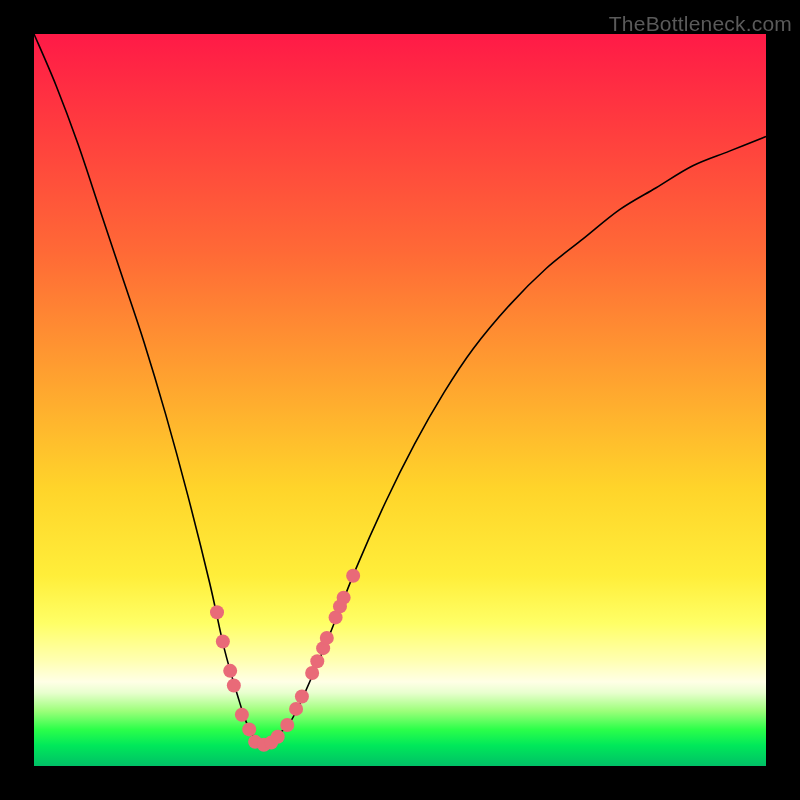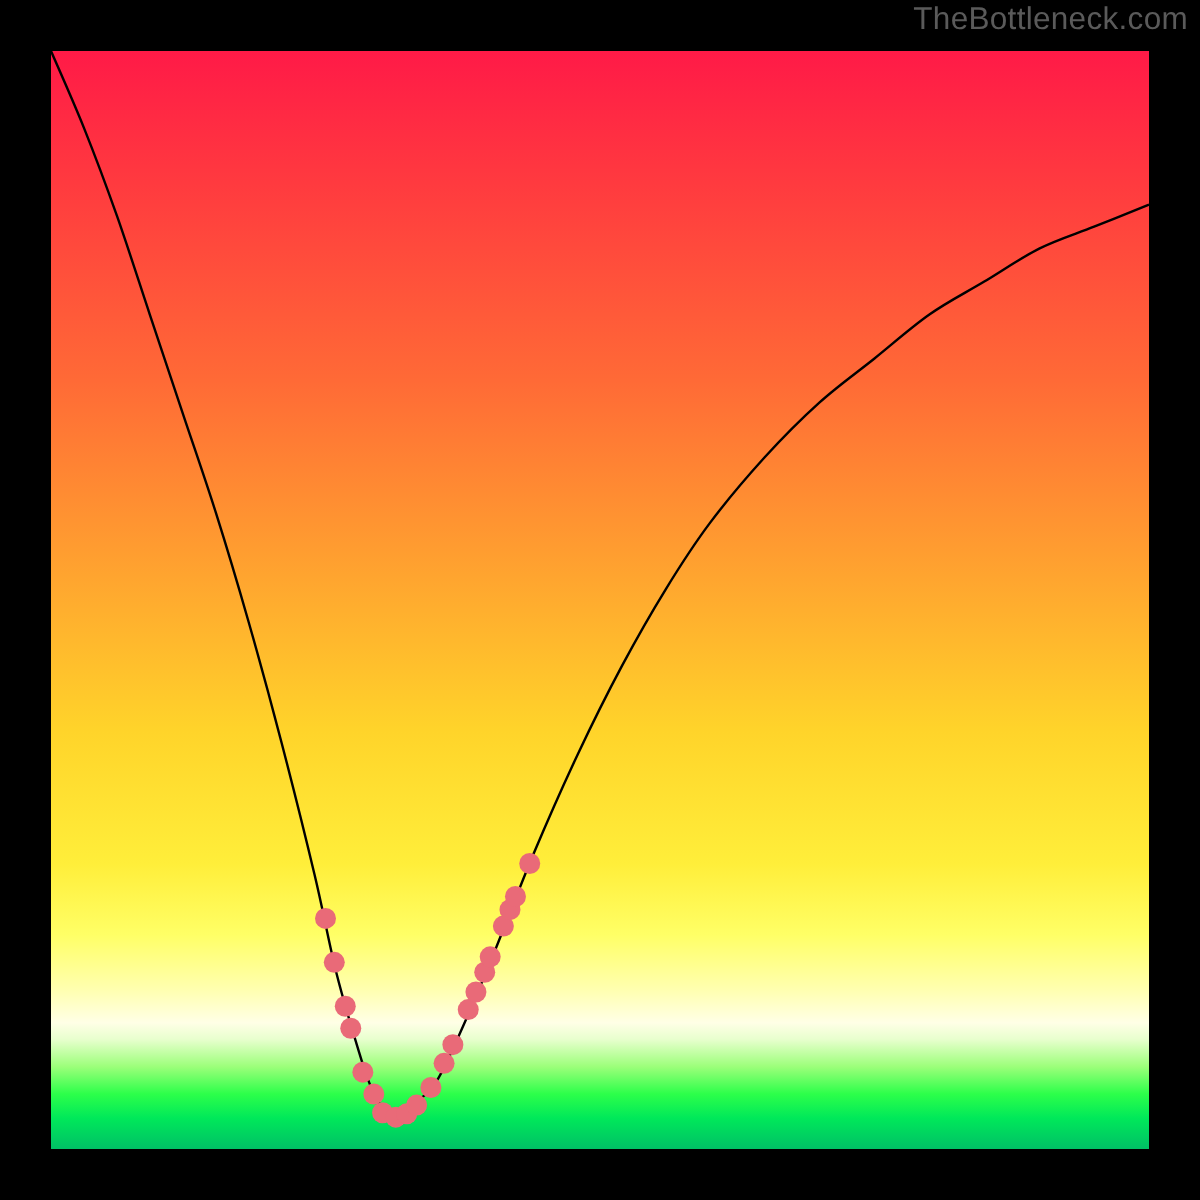--- a/index.html
+++ b/index.html
@@ -12,21 +12,21 @@
     font-family: Arial, Helvetica, sans-serif;
   }
   .frame {
     position: relative;
     width: 800px;
     height: 800px;
     background: #000;
   }
   .watermark {
     position: absolute;
-    top: 1px;
+    top: 12px;
     right: 8px;
     color: #5a5a5a;
     font-size: 21px;
     font-weight: 400;
     letter-spacing: 0.2px;
     z-index: 10;
     user-select: none;
   }
   .plot-area {
     position: absolute;

